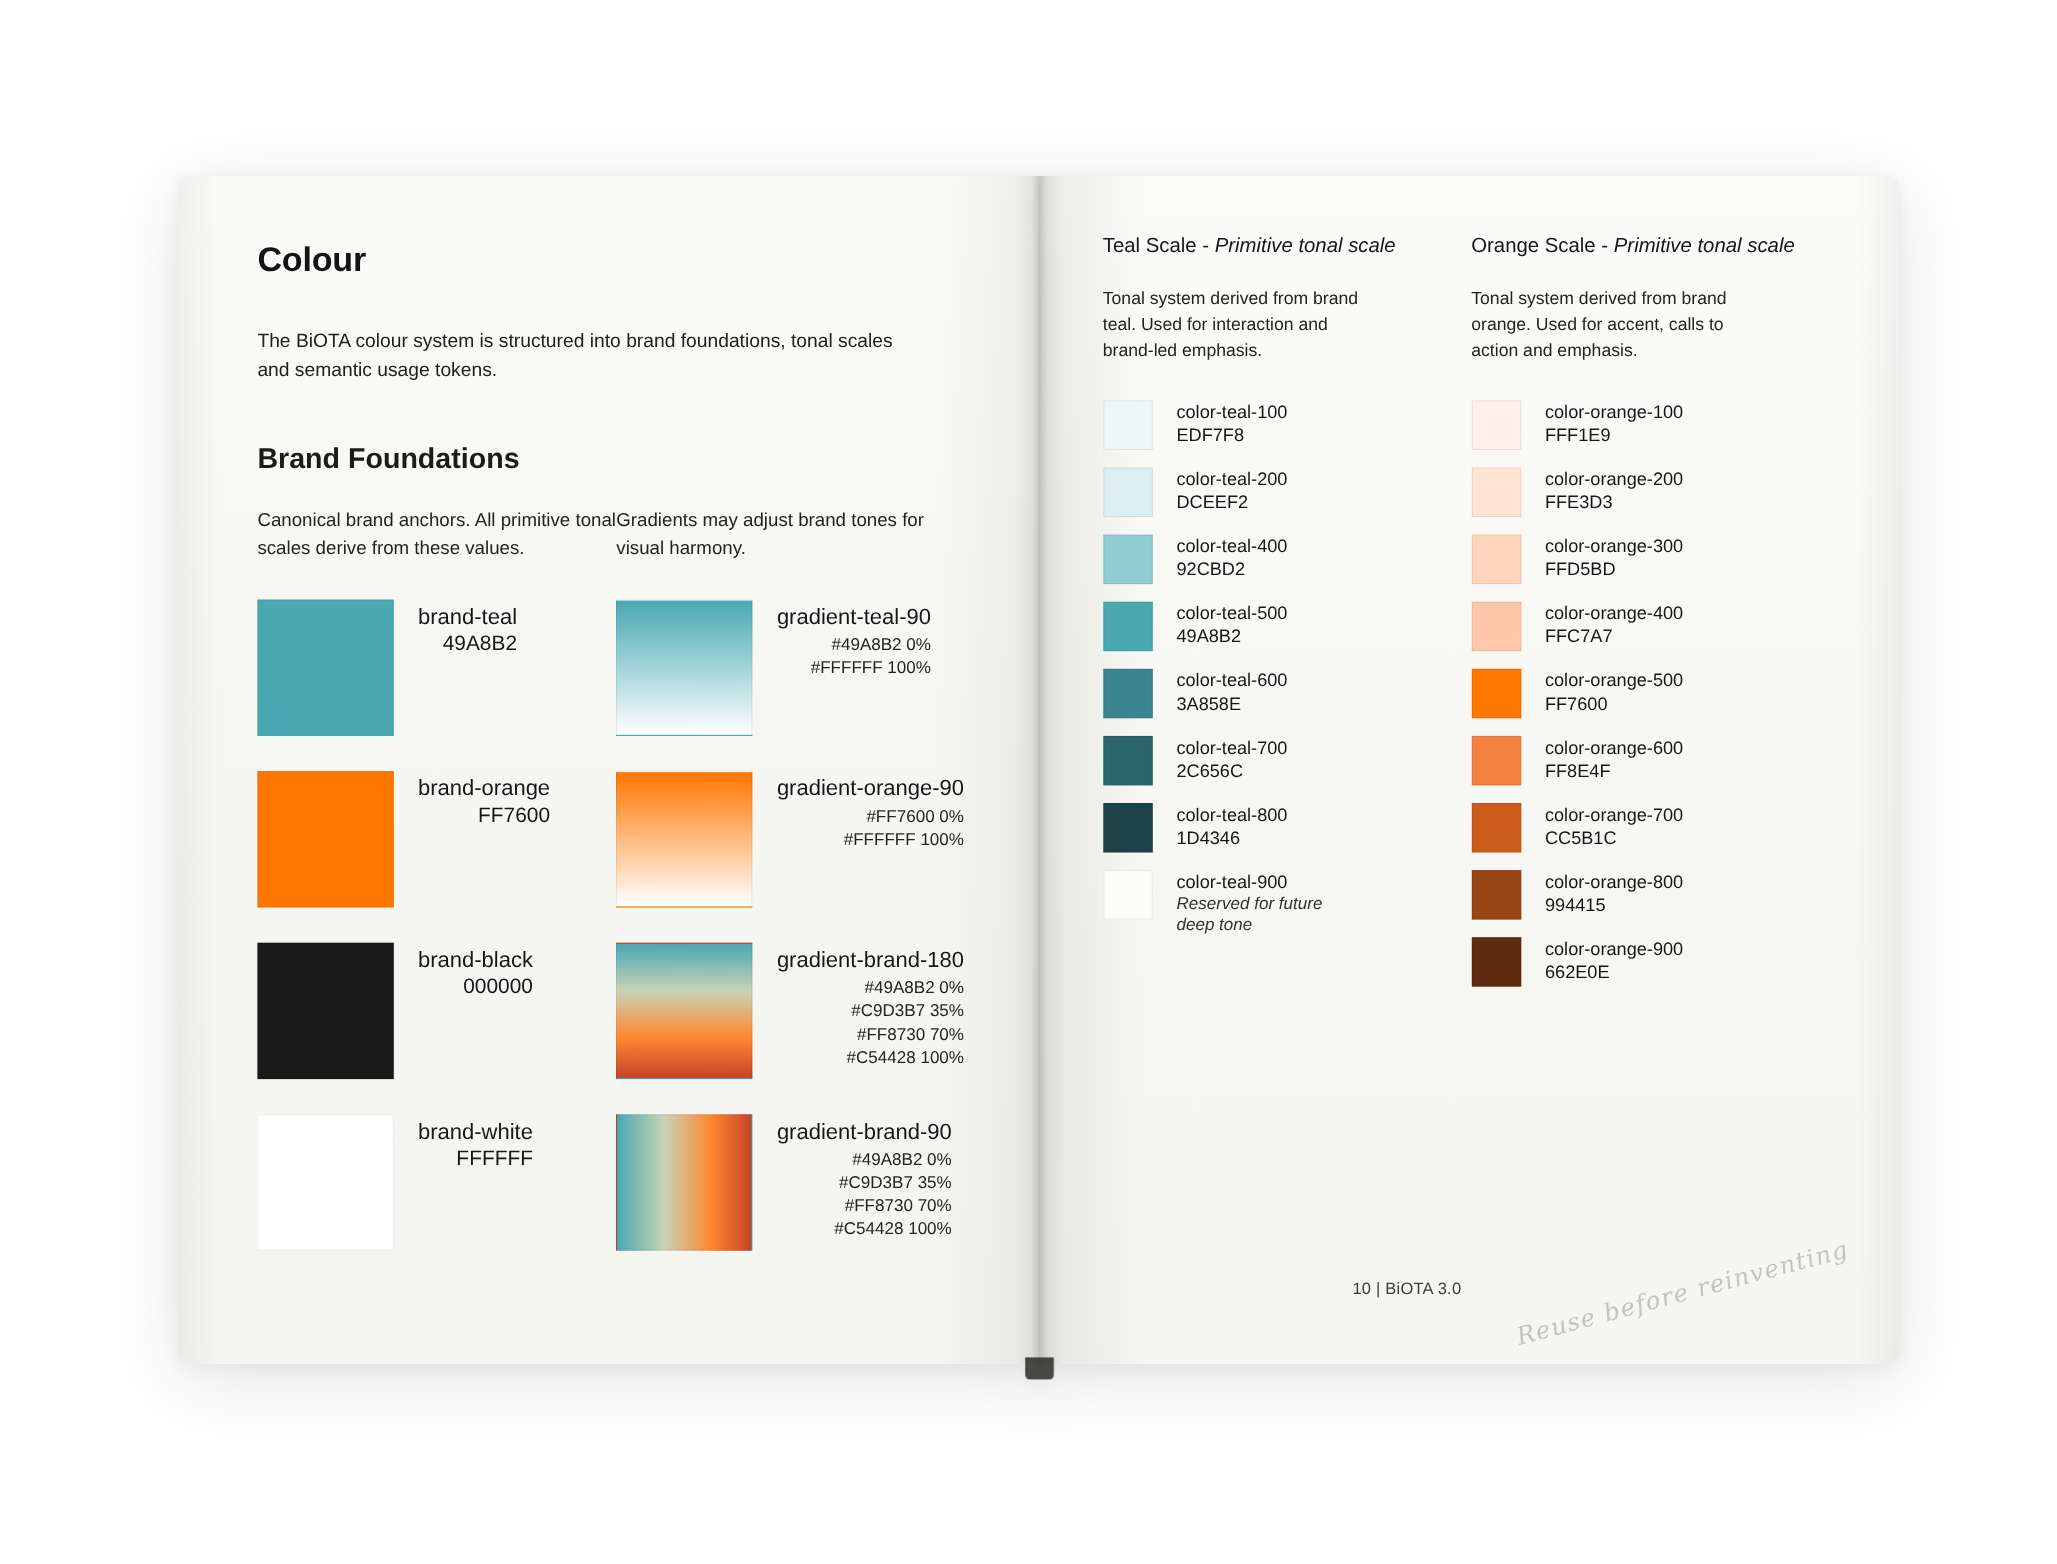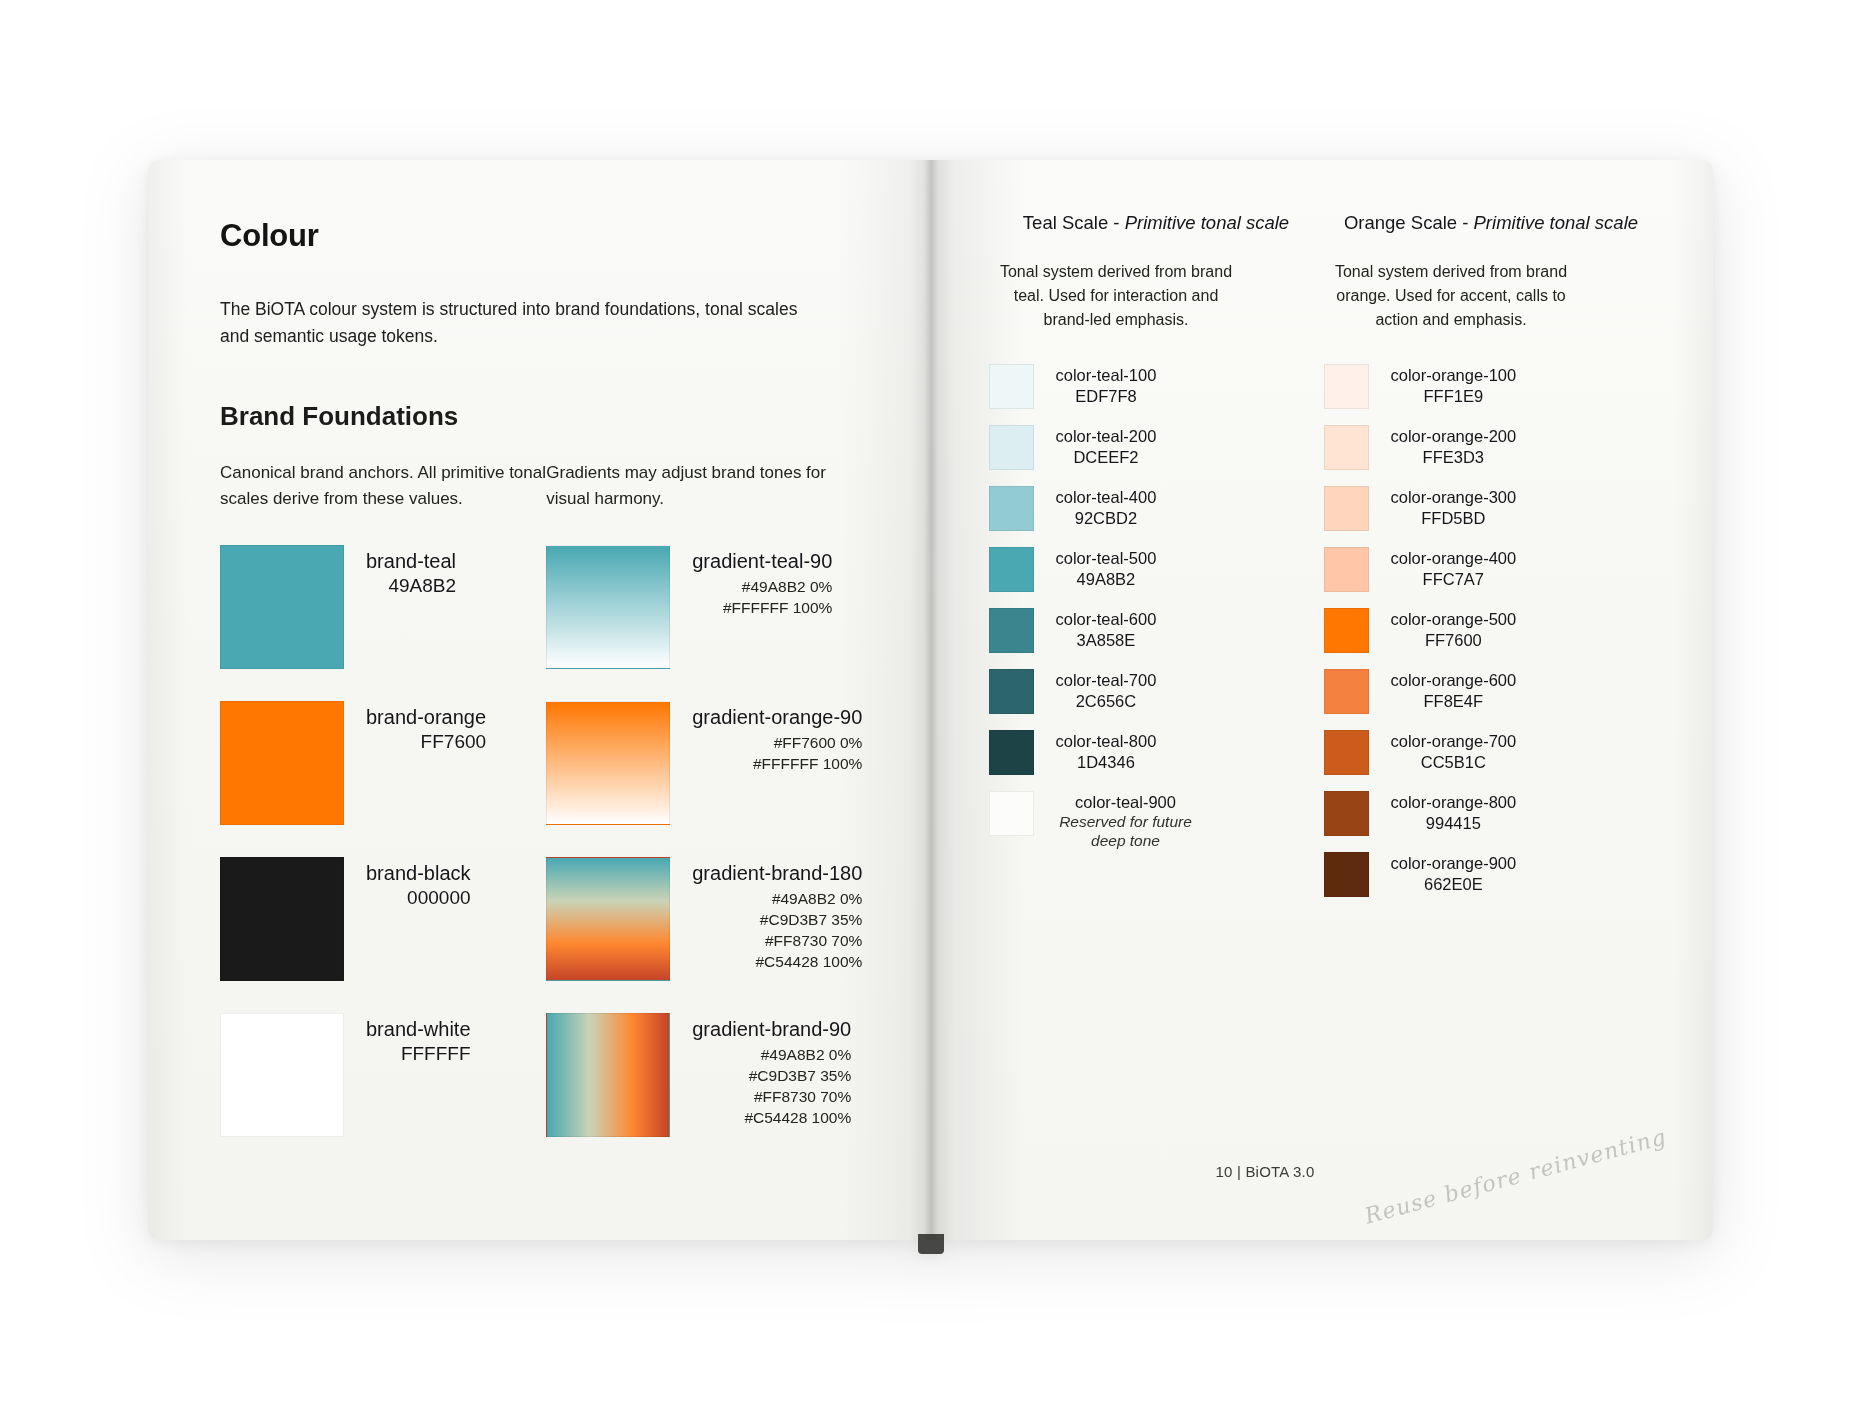--- a/index.html
+++ b/index.html
@@ -11,21 +11,21 @@
     width: 1870px;
     height: 1422px;
     font-family: "Liberation Sans", sans-serif;
     overflow: hidden;
     position: relative;
   }
 
   
   #book {
     position: absolute;
-    left: 148px;
+    left: 162px;
     top: 160px;
     width: 1565px;
     height: 1080px;
     display: flex;
     filter: drop-shadow(0 14px 34px rgba(0,0,0,0.10)) drop-shadow(0 3px 8px rgba(0,0,0,0.06));
   }
   .page {
     position: relative;
     width: 50%;
     height: 100%;
@@ -153,21 +153,21 @@
     line-height: 1.36;
   }
 
   
   .rp-inner {
     position: absolute;
     left: 58px;
     top: 52px;
     right: 46px;
   }
-  .scale-cols { display: flex; text-align: center; }
+  .scale-cols { display: flex; }
   .scale-col { width: 335px; }
   .scale-head {
     font-size: 18.5px;
     color: #15151a;
     margin-bottom: 26px;
     white-space: nowrap;
   }
   .scale-head em { font-style: italic; }
   .scale-desc {
     font-size: 16px;

